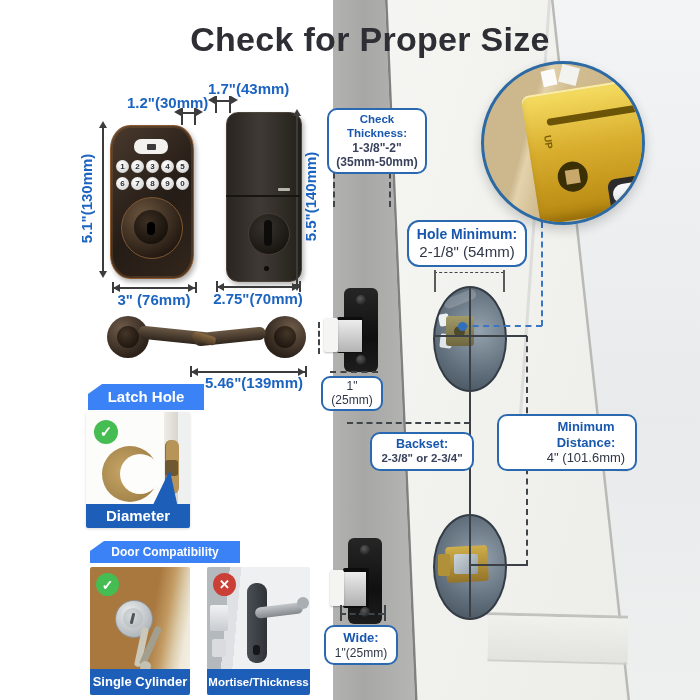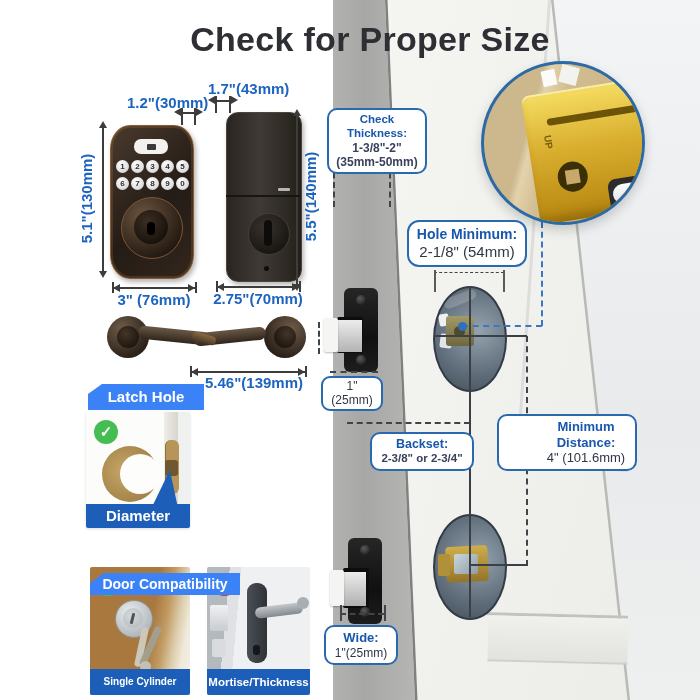--- a/index.html
+++ b/index.html
@@ -260,33 +260,33 @@
     <div class="abs" style="left:34px;top:42px;width:40px;height:40px;border-radius:50%;background:#fdfdfb;"></div>
     <div class="abs" style="left:79px;top:28px;width:13px;height:54px;border-radius:6px;background:#b79457;border-left:1px solid #8d6f3b;"></div>
     <div class="abs" style="left:79px;top:48px;width:13px;height:16px;border-radius:3px;background:#6f5732;"></div>
     <div class="badge" style="left:8px;top:8px;width:24px;height:24px;background:#45bd52;font-size:15px;">
         <span>✓</span>
       </div>
     <div class="abs" style="left:58px;top:58px;width:34px;height:38px;background:#1d5fb8;clip-path:polygon(22% 100%,100% 100%,76% 0);z-index:2;"></div>
     <div class="cardbar" style="height:24px;font-size:15px;line-height:24px;">Diameter</div>
   </div>
 
-  <div class="banner" style="left:90px;top:541px;width:150px;height:22px;font-size:14px;line-height:22px;margin-top:32px;">Door Compatibility</div>
+  <div class="banner" style="left:90px;top:541px;width:150px;height:22px;font-size:12px;line-height:22px;">Door Compatibility</div>
 
   <div class="card" style="left:90px;top:567px;width:100px;height:128px;background:linear-gradient(100deg,#a8783f 0 58%,#c29a62 70%,#dcccab 80%,#efe9da 88%,#f5f2ea);">
     <div class="abs" style="left:25px;top:33px;width:36px;height:36px;border-radius:50%;background:radial-gradient(circle at 38% 32%,#eceef0,#a8aeb2 85%);border:1px solid #8e9498;"></div>
     <div class="abs" style="left:33px;top:41px;width:20px;height:20px;border-radius:50%;background:radial-gradient(circle at 42% 38%,#d6dadd,#b0b6ba);"></div>
     <div class="abs" style="left:41px;top:46px;width:3px;height:11px;background:#4e5458;transform:rotate(14deg);border-radius:1px;"></div>
     <div class="abs" style="left:48px;top:60px;width:7px;height:40px;border-radius:3px;background:#cbc8ba;transform:rotate(12deg);"></div>
     <div class="abs" style="left:57px;top:58px;width:7px;height:42px;border-radius:3px;background:#a39f8e;transform:rotate(24deg);"></div>
     <div class="abs" style="left:50px;top:94px;width:11px;height:11px;border-radius:50%;background:#c4c1b2;"></div>
     <div class="badge" style="left:6px;top:6px;width:23px;height:23px;background:#45bd52;font-size:14px;">
         <span>✓</span>
       </div>
-    <div class="cardbar" style="height:26px;font-size:10px;line-height:26px;">Single Cylinder</div>
+    <div class="cardbar" style="height:26px;font-size:13px;line-height:26px;">Single Cylinder</div>
   </div>
 
   <div class="card" style="left:207px;top:567px;width:103px;height:128px;background:linear-gradient(95deg,#b4b9be 0 20%,#dfe1e4 20% 30%,#eff0f2 30%);">
     <div class="abs" style="left:3px;top:38px;width:18px;height:26px;background:linear-gradient(180deg,#f0f1f2,#c9ccd0);border-radius:2px;"></div>
     <div class="abs" style="left:5px;top:72px;width:14px;height:18px;background:#d9dbde;border-radius:2px;"></div>
     <div class="abs" style="left:40px;top:16px;width:20px;height:80px;border-radius:9px;background:linear-gradient(90deg,#4a4f55,#2f3338);"></div>
     <div class="abs" style="left:48px;top:38px;width:48px;height:11px;border-radius:6px;background:linear-gradient(180deg,#c3c7cb,#84898d);transform:rotate(-7deg);"></div>
     <div class="abs" style="left:90px;top:30px;width:12px;height:12px;border-radius:50%;background:#a9aeb2;"></div>
     <div class="abs" style="left:46px;top:78px;width:7px;height:10px;border-radius:3px;background:#15171a;"></div>
     <div class="badge" style="left:6px;top:6px;width:23px;height:23px;background:#cb4036;font-size:13px;">

